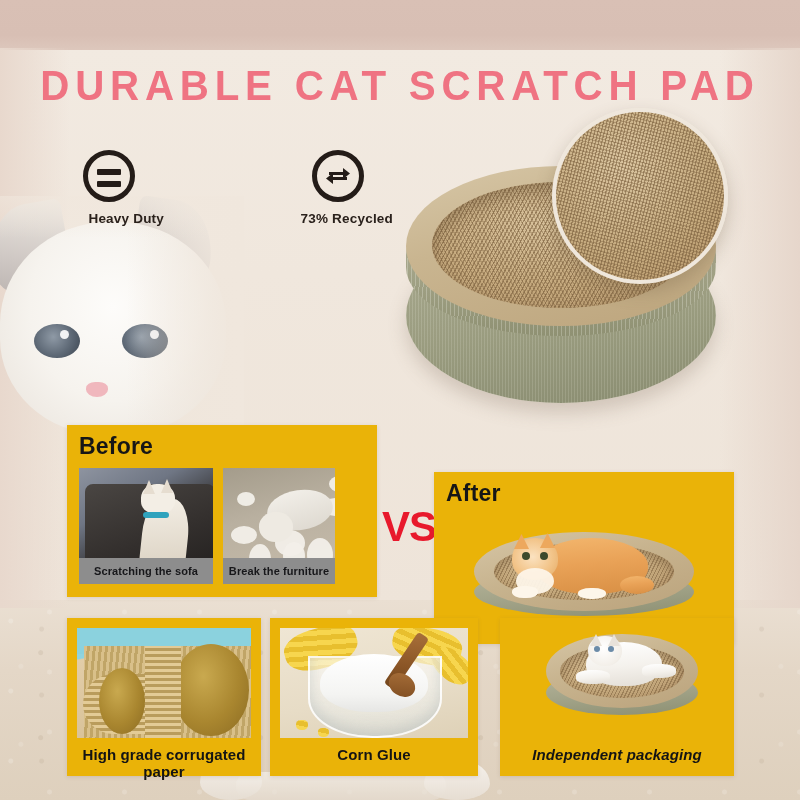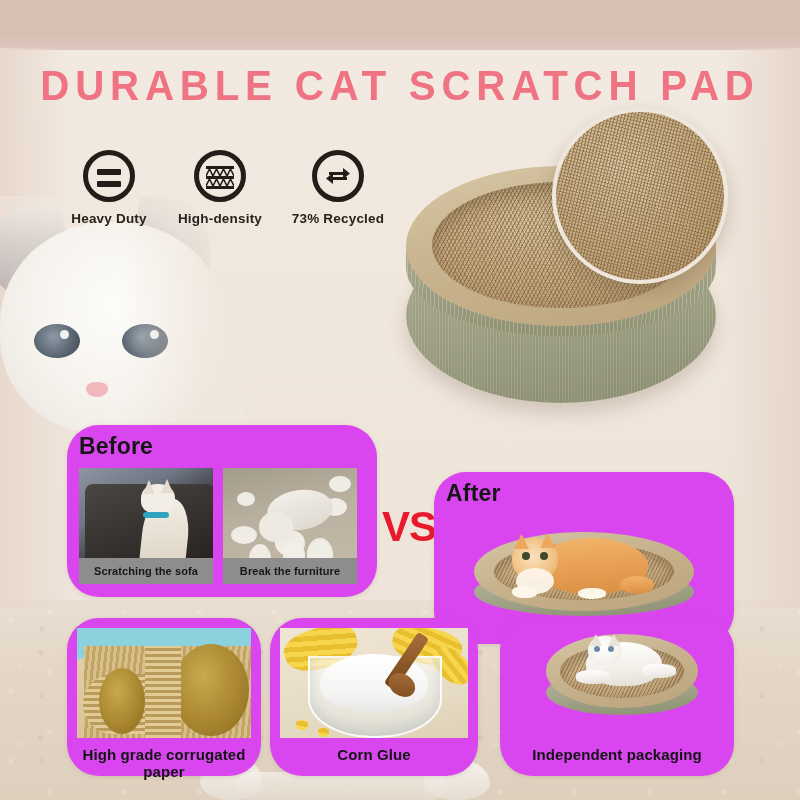--- a/index.html
+++ b/index.html
@@ -37,21 +37,21 @@
   .paw{position:absolute;border-radius:45% 45% 50% 50%/60% 60% 40% 40%;
     background:linear-gradient(180deg,#f6f2ec 0%,#e6ddd2 100%);filter:blur(.6px);}
 
   
   .title{position:absolute;left:0;top:62px;width:800px;text-align:center;
     color:#ef7382;font-size:42px;font-weight:bold;letter-spacing:6px;
     font-family:"Liberation Sans Narrow","Liberation Sans",sans-serif;
     transform:scaleX(.96);}
 
   
-  .feat{position:absolute;text-align:center;width:110px;}
+  .feat{position:absolute;text-align:right;width:110px;}
   .feat .ring{width:52px;height:52px;border:5px solid #241c18;border-radius:50%;
     margin:0 auto;position:relative;box-sizing:border-box;}
   .feat .cap{margin-top:9px;font-size:13.5px;font-weight:bold;color:#2a211c;
     letter-spacing:.2px;white-space:nowrap;}
   
   .eq-bar{position:absolute;left:9px;width:24px;height:6px;background:#241c18;border-radius:1px;}
   .eq-bar.b1{top:14px;} .eq-bar.b2{top:26px;}
   
   .hd-line{position:absolute;left:7px;width:28px;height:3px;background:#241c18;}
   .hd-line.l1{top:11px;} .hd-line.l2{top:21px;} .hd-line.l3{top:31px;}
@@ -108,21 +108,21 @@
   .cf-fade{position:absolute;inset:0;
     background:linear-gradient(90deg,rgba(240,231,221,.0) 55%,rgba(240,231,221,.85) 92%,rgba(240,231,221,1) 100%);}
   .cf-fadeb{position:absolute;inset:0;
     background:linear-gradient(180deg,rgba(240,231,221,.6) 0%,rgba(240,231,221,0) 18%);}
 
   
   .vs{position:absolute;left:382px;top:503px;font-size:42px;font-weight:bold;color:#e8192c;
     letter-spacing:-1px;}
 
   
-  .card{position:absolute;background:#d946ef;box-shadow:0 1px 4px rgba(120,100,85,.18);border-radius:32px;}
+  .card{position:absolute;background:#eab308;box-shadow:0 1px 4px rgba(120,100,85,.18);}
   .card-title{position:absolute;font-size:23px;font-weight:bold;color:#161616;letter-spacing:.2px;}
 
   .photo{position:absolute;overflow:hidden;background:#cfcabf;}
   .photo-cap{position:absolute;left:0;bottom:0;width:100%;height:26px;
     background:#8d8d8d;color:#17171a;font-size:11px;font-weight:bold;
     display:flex;align-items:center;justify-content:center;letter-spacing:.1px;}
 
   
   .sofa{position:absolute;inset:0;background:linear-gradient(150deg,#8e94a0 0%,#6f7684 30%,#3b3b3e 55%,#2a2a2c 100%);}
   .sofa-back{position:absolute;left:6px;top:16px;width:130px;height:86px;border-radius:8px;
@@ -238,34 +238,20 @@
   </div>
 
   <div class="feat" style="left:54px;top:150px;">
     <div class="ring">
       <div class="eq-bar b1"></div>
         <div class="eq-bar b2"></div>
     </div>
     <div class="cap">Heavy Duty</div>
   </div>
 
-  <div class="feat" style="left:165px;top:150px;">
-    <div class="ring">
-      <div class="hd-line l1"></div>
-      <svg class="hd-zig z1" viewBox="0 0 28 7" preserveAspectRatio="none">
-        <polyline points="0,7 3.5,0 7,7 10.5,0 14,7 17.5,0 21,7 24.5,0 28,7" fill="none" stroke="#241c18" stroke-width="1.6"></polyline>
-      </svg>
-      <div class="hd-line l2"></div>
-      <svg class="hd-zig z2" viewBox="0 0 28 7" preserveAspectRatio="none">
-        <polyline points="0,7 3.5,0 7,7 10.5,0 14,7 17.5,0 21,7 24.5,0 28,7" fill="none" stroke="#241c18" stroke-width="1.6"></polyline>
-      </svg>
-      <div class="hd-line l3"></div>
-    </div>
-    <div class="cap">High-density</div>
-  </div>
 
   <div class="feat" style="left:283px;top:150px;">
     <div class="ring">
       <svg class="rc" viewBox="0 0 26 24">
         <path d="M4 8 H18 V4 L25 9.5 L18 15 V11 H4 Z" fill="#241c18"></path>
         <path d="M22 16 H8 V20 L1 14.5 L8 9 V13 H22 Z" fill="#241c18"></path>
       </svg>
     </div>
     <div class="cap">73% Recycled</div>
   </div>
@@ -289,21 +275,21 @@
       <div class="sc-body"></div>
       <div class="sc-head"></div>
       <div class="sc-ear" style="left:64px;top:12px;clip-path:polygon(0 100%,50% 0,100% 100%);"></div>
       <div class="sc-ear" style="left:82px;top:11px;clip-path:polygon(0 100%,50% 0,100% 100%);"></div>
       <div class="sc-collar"></div>
       <div class="sc-leg" style="left:74px;top:100px;"></div>
       <div class="sc-leg" style="left:92px;top:104px;"></div>
       <div class="photo-cap">Scratching the sofa</div>
     </div>
 
-    <div class="photo" style="left:156px;top:43px;width:134px;height:116px;">
+    <div class="photo" style="left:156px;top:43px;width:112px;height:116px;">
       <div class="furn"></div>
       <div class="fl" style="left:8px;top:58px;width:26px;height:18px;"></div>
       <div class="fl" style="left:26px;top:76px;width:22px;height:30px;"></div>
       <div class="fl" style="left:52px;top:62px;width:30px;height:26px;"></div>
       <div class="fl" style="left:84px;top:70px;width:26px;height:34px;"></div>
       <div class="fl" style="left:100px;top:30px;width:24px;height:18px;"></div>
       <div class="fl" style="left:14px;top:24px;width:18px;height:14px;"></div>
       <div class="fl" style="left:106px;top:8px;width:22px;height:16px;"></div>
       <div class="fc-body"></div>
       <div class="fc-head"></div>
@@ -359,21 +345,21 @@
       <div class="cg-bowl" style="left:28px;top:28px;width:130px;height:78px;"></div>
       <div class="cg-powder" style="left:40px;top:26px;width:108px;height:58px;"></div>
       <div class="cg-spoon" style="left:120px;top:2px;width:13px;height:62px;"></div>
       <div class="cg-spoon-head" style="left:108px;top:46px;width:28px;height:22px;"></div>
       <div class="cg-corn" style="left:16px;top:92px;width:12px;height:10px;"></div>
       <div class="cg-corn" style="left:38px;top:100px;width:11px;height:9px;"></div>
     </div>
     <div class="bcap" style="top:128px;">Corn Glue</div>
   </div>
 
-  <div class="card" style="left:500px;top:618px;width:234px;height:158px;">
+  <div class="card" style="left:500px;top:618px;width:234px;height:158px;font-style:italic;">
     <div class="mini-bowl" style="left:46px;top:16px;width:152px;height:98px;">
       <div class="mb-outer"></div>
       <div class="mb-rim"></div>
       <div class="mb-inner"></div>
       <div>
         <div class="wc-body" style="left:40px;top:8px;width:76px;height:44px;"></div>
         <div class="wc-head" style="left:42px;top:2px;width:34px;height:30px;"></div>
         <div class="wc-ear" style="left:44px;top:0px;width:12px;height:12px;clip-path:polygon(0 100%,50% 0,100% 100%);"></div>
         <div class="wc-ear" style="left:62px;top:0px;width:12px;height:12px;clip-path:polygon(0 100%,50% 0,100% 100%);"></div>
         <div class="wc-eye" style="left:48px;top:12px;width:6px;height:6px;"></div>

